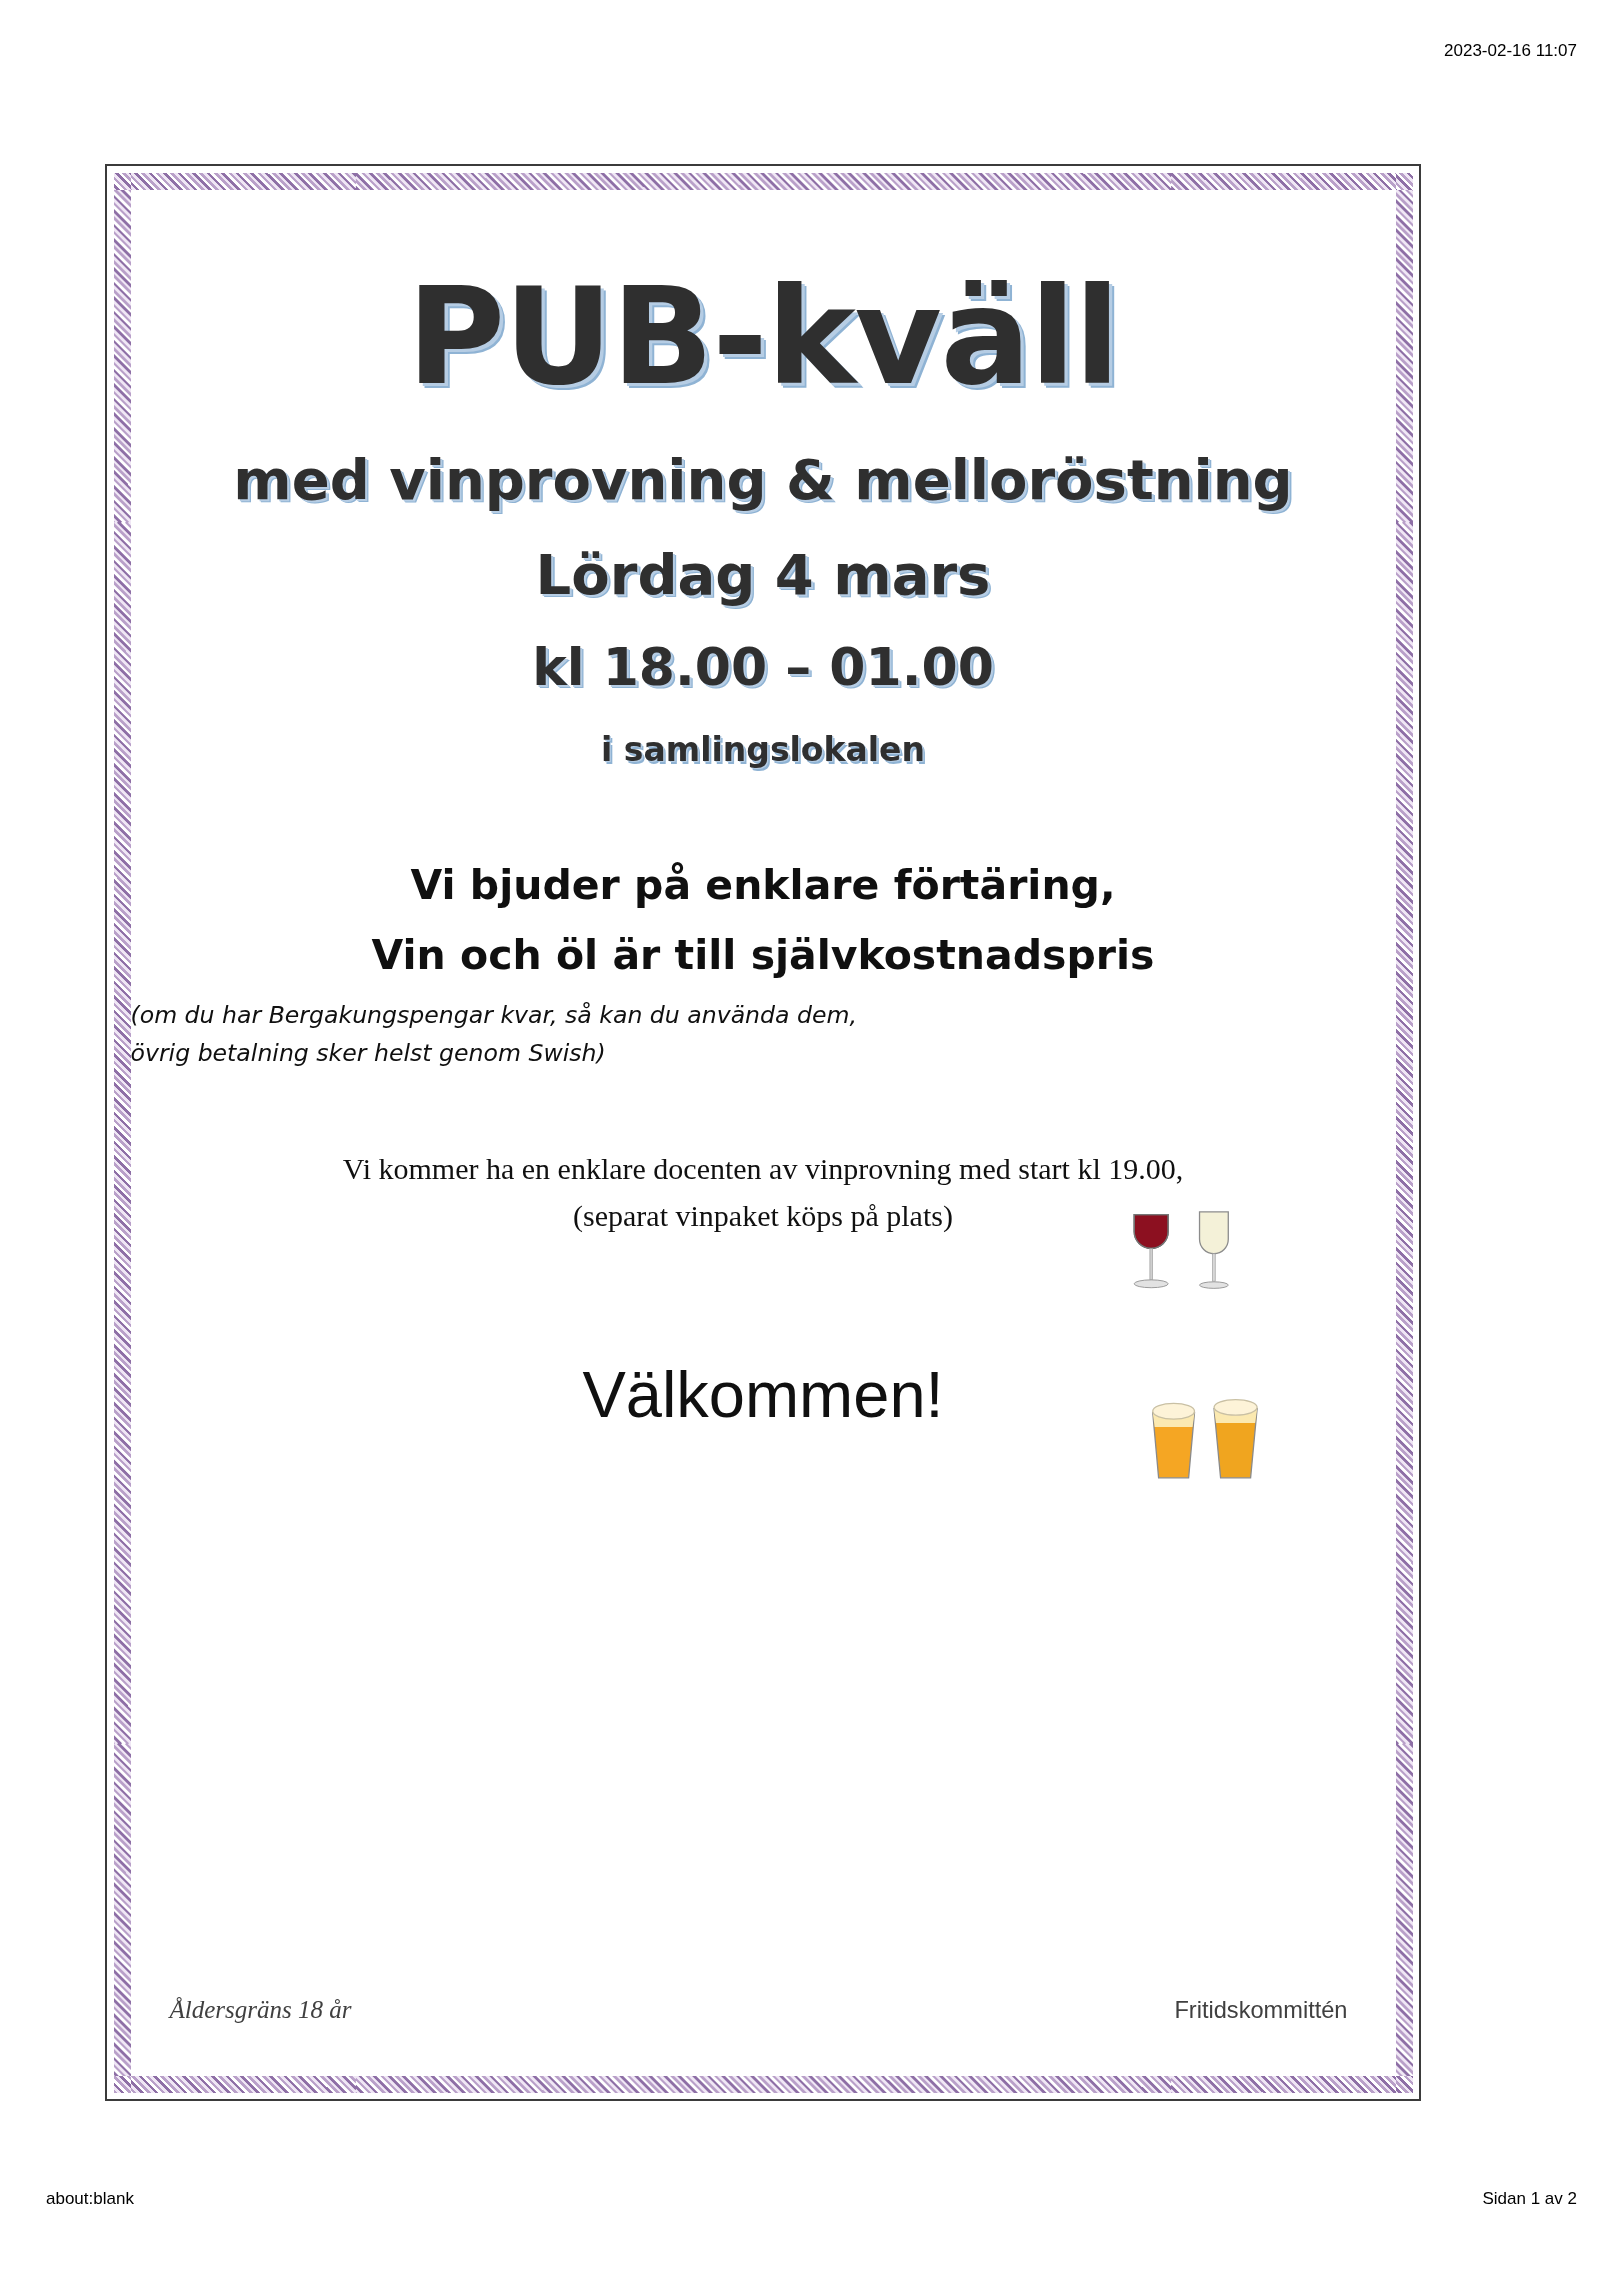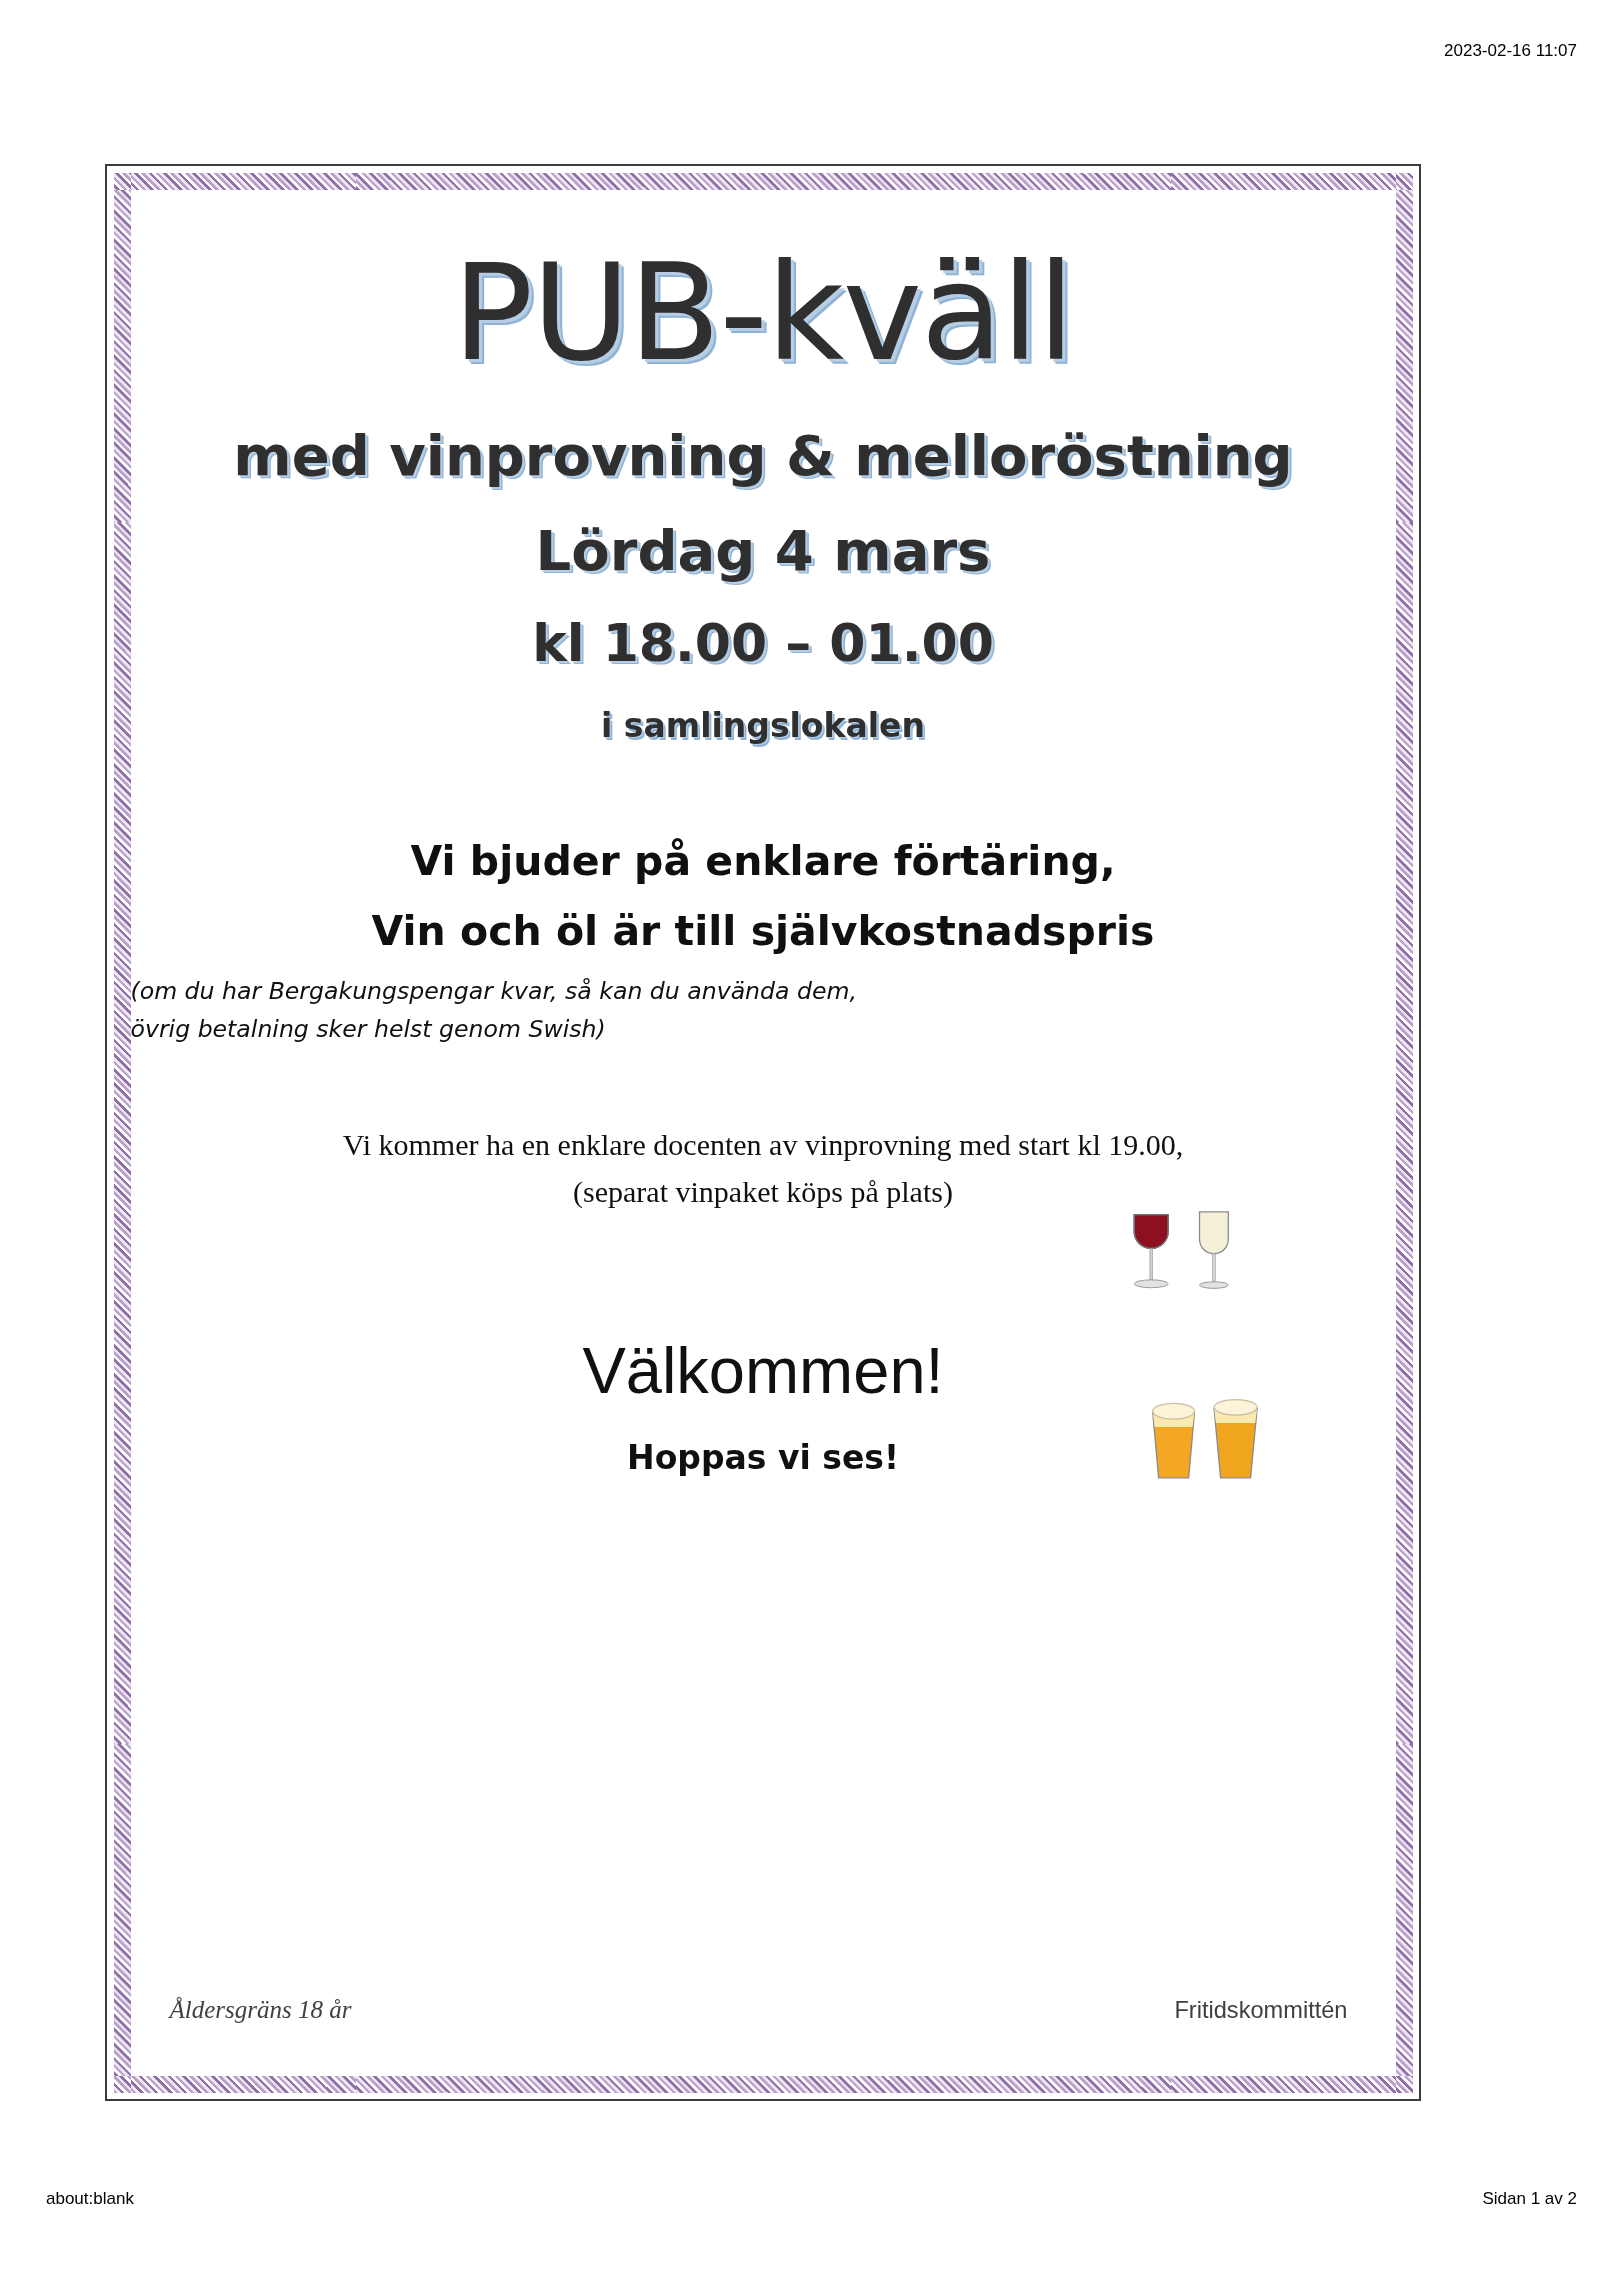--- a/index.html
+++ b/index.html
@@ -64,23 +64,23 @@
         #f0e7f5 3.9px, #f0e7f5 7.9px,
         #8e6fa6 7.9px, #8e6fa6 11.8px,
         #ffffff 11.8px, #ffffff 15.7px
       ) 26 repeat;
   }
 
   
   .center { text-align: center; }
 
   .title {
-    margin: 52px 0 0 0;
-    font-family: "DejaVu Sans", sans-serif;
-    font-weight: normal;
+    margin: 76px 0 0 0;
+    font-family: "DejaVu Sans", sans-serif;
+    font-weight: bold;
     font-size: 134px;
     line-height: 1.06;
     letter-spacing: -1.3px;
     color: #2f2f2f;
     text-shadow:
       3.3px 3.3px 0 #b6cde4,
       5.2px 5.2px 0 #8fb3d4;
   }
 
   .subtitle1 {
@@ -218,21 +218,20 @@
       <div class="line-big">Vin och öl är till självkostnadspris</div>
       <div class="line-small-italic">(om du har Bergakungspengar kvar, så kan du använda dem,</div>
       <div class="line-small-italic">övrig betalning sker helst genom Swish)</div>
 
       <div class="serif-block">
         <div>Vi kommer ha en enklare docenten av vinprovning med start kl 19.00,</div>
         <div>(separat vinpaket köps på plats)</div>
       </div>
 
       <div class="welcome">Välkommen!</div>
-      <div class="hope">Hoppas vi ses!</div>
     </div>
 
     <svg class="glasses-wine" viewBox="0 0 220 150">
 
       <path d="M20 10 h52 v26 a26 26 0 0 1 -52 0 z" fill="#8c1020" stroke="#5a5a5a" stroke-width="2"></path>
       <path d="M20 10 h52 v26 a26 26 0 0 1 -52 0 z" fill="none" stroke="#777" stroke-width="2"></path>
       <rect x="44" y="62" width="4" height="48" fill="#cfcfcf" stroke="#9a9a9a" stroke-width="1"></rect>
       <ellipse cx="46" cy="116" rx="26" ry="6" fill="#e2e2e2" stroke="#9a9a9a" stroke-width="1.5"></ellipse>
 
       <path d="M120 6 h44 v42 a22 22 0 0 1 -44 0 z" fill="#f4f1d8" stroke="#8c8c8c" stroke-width="2"></path>

